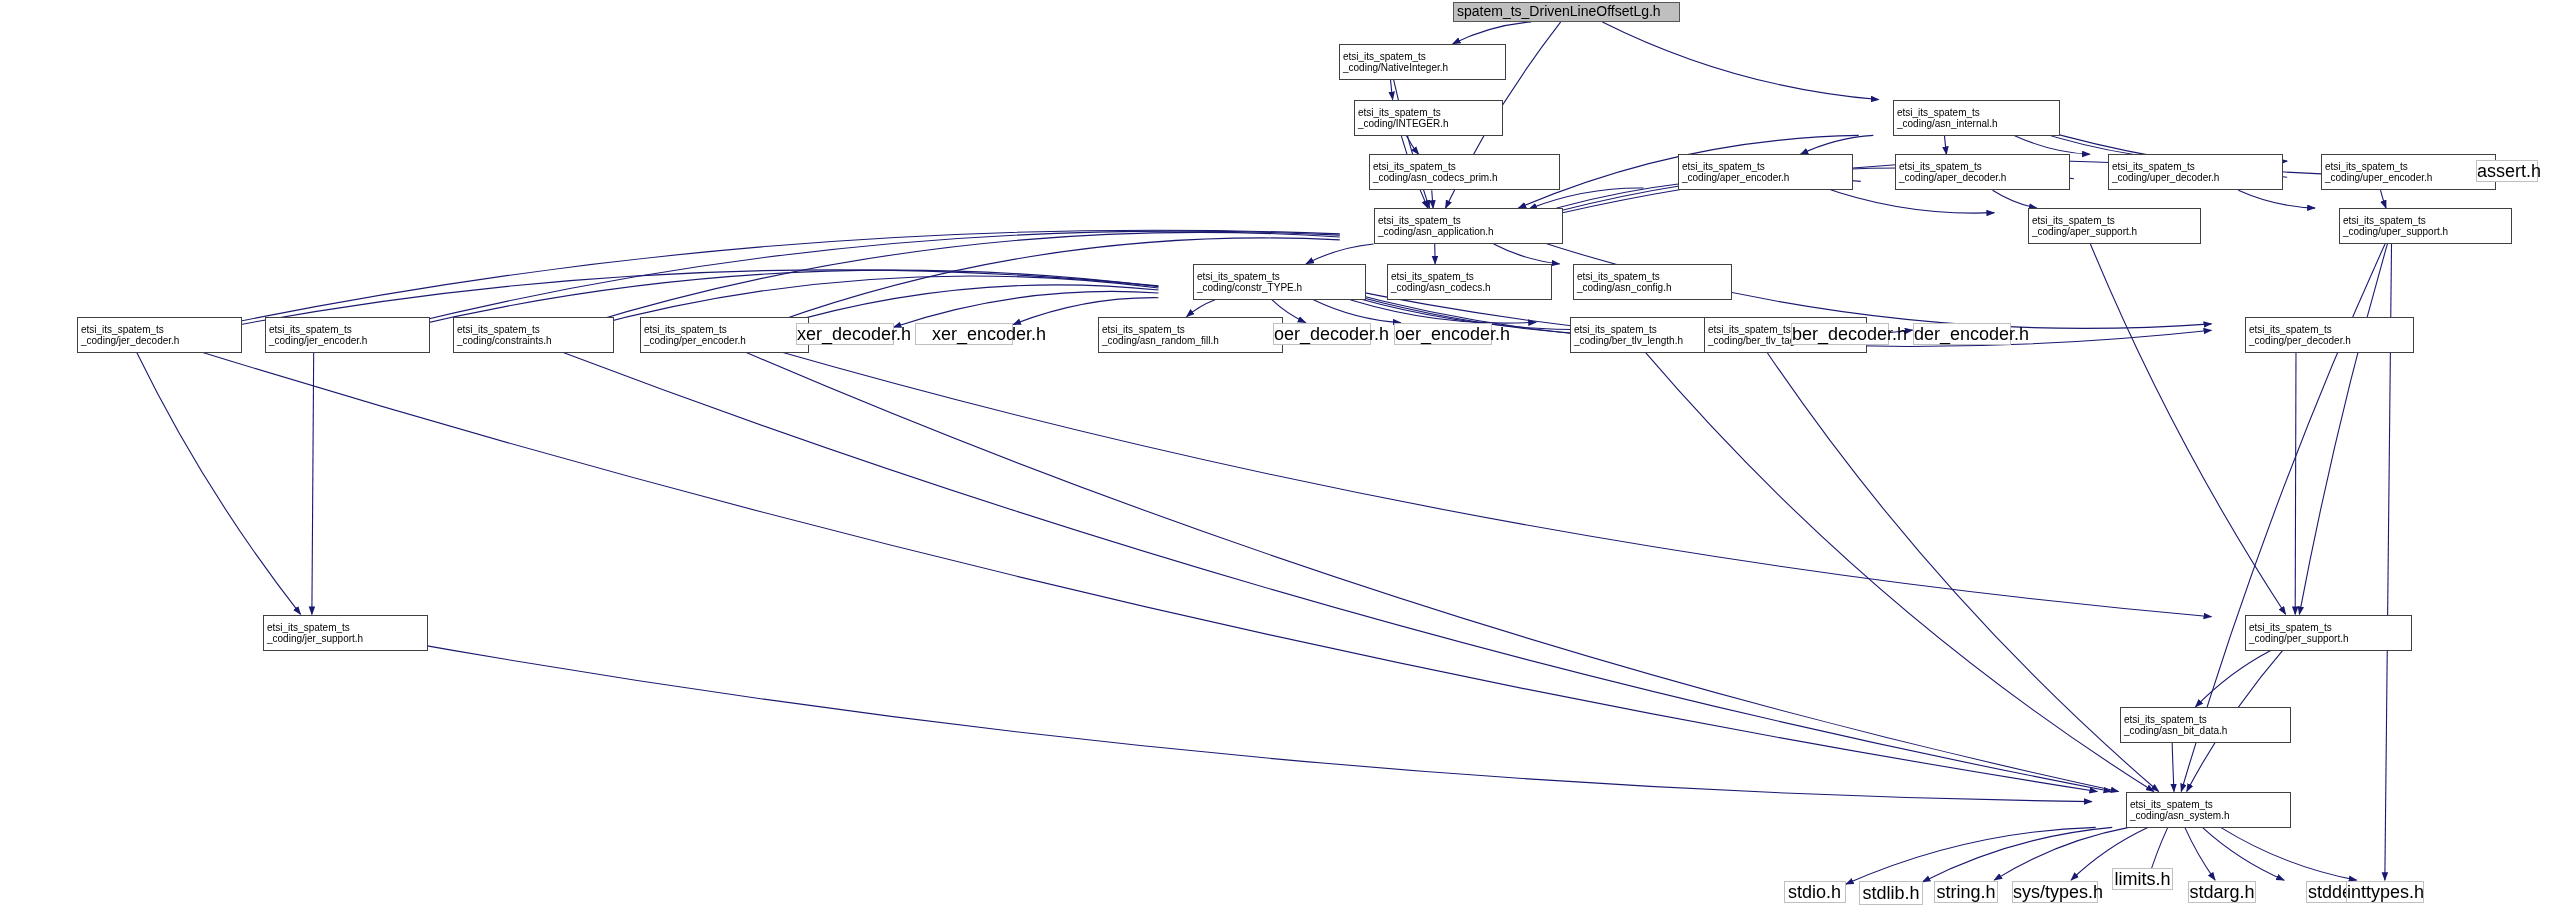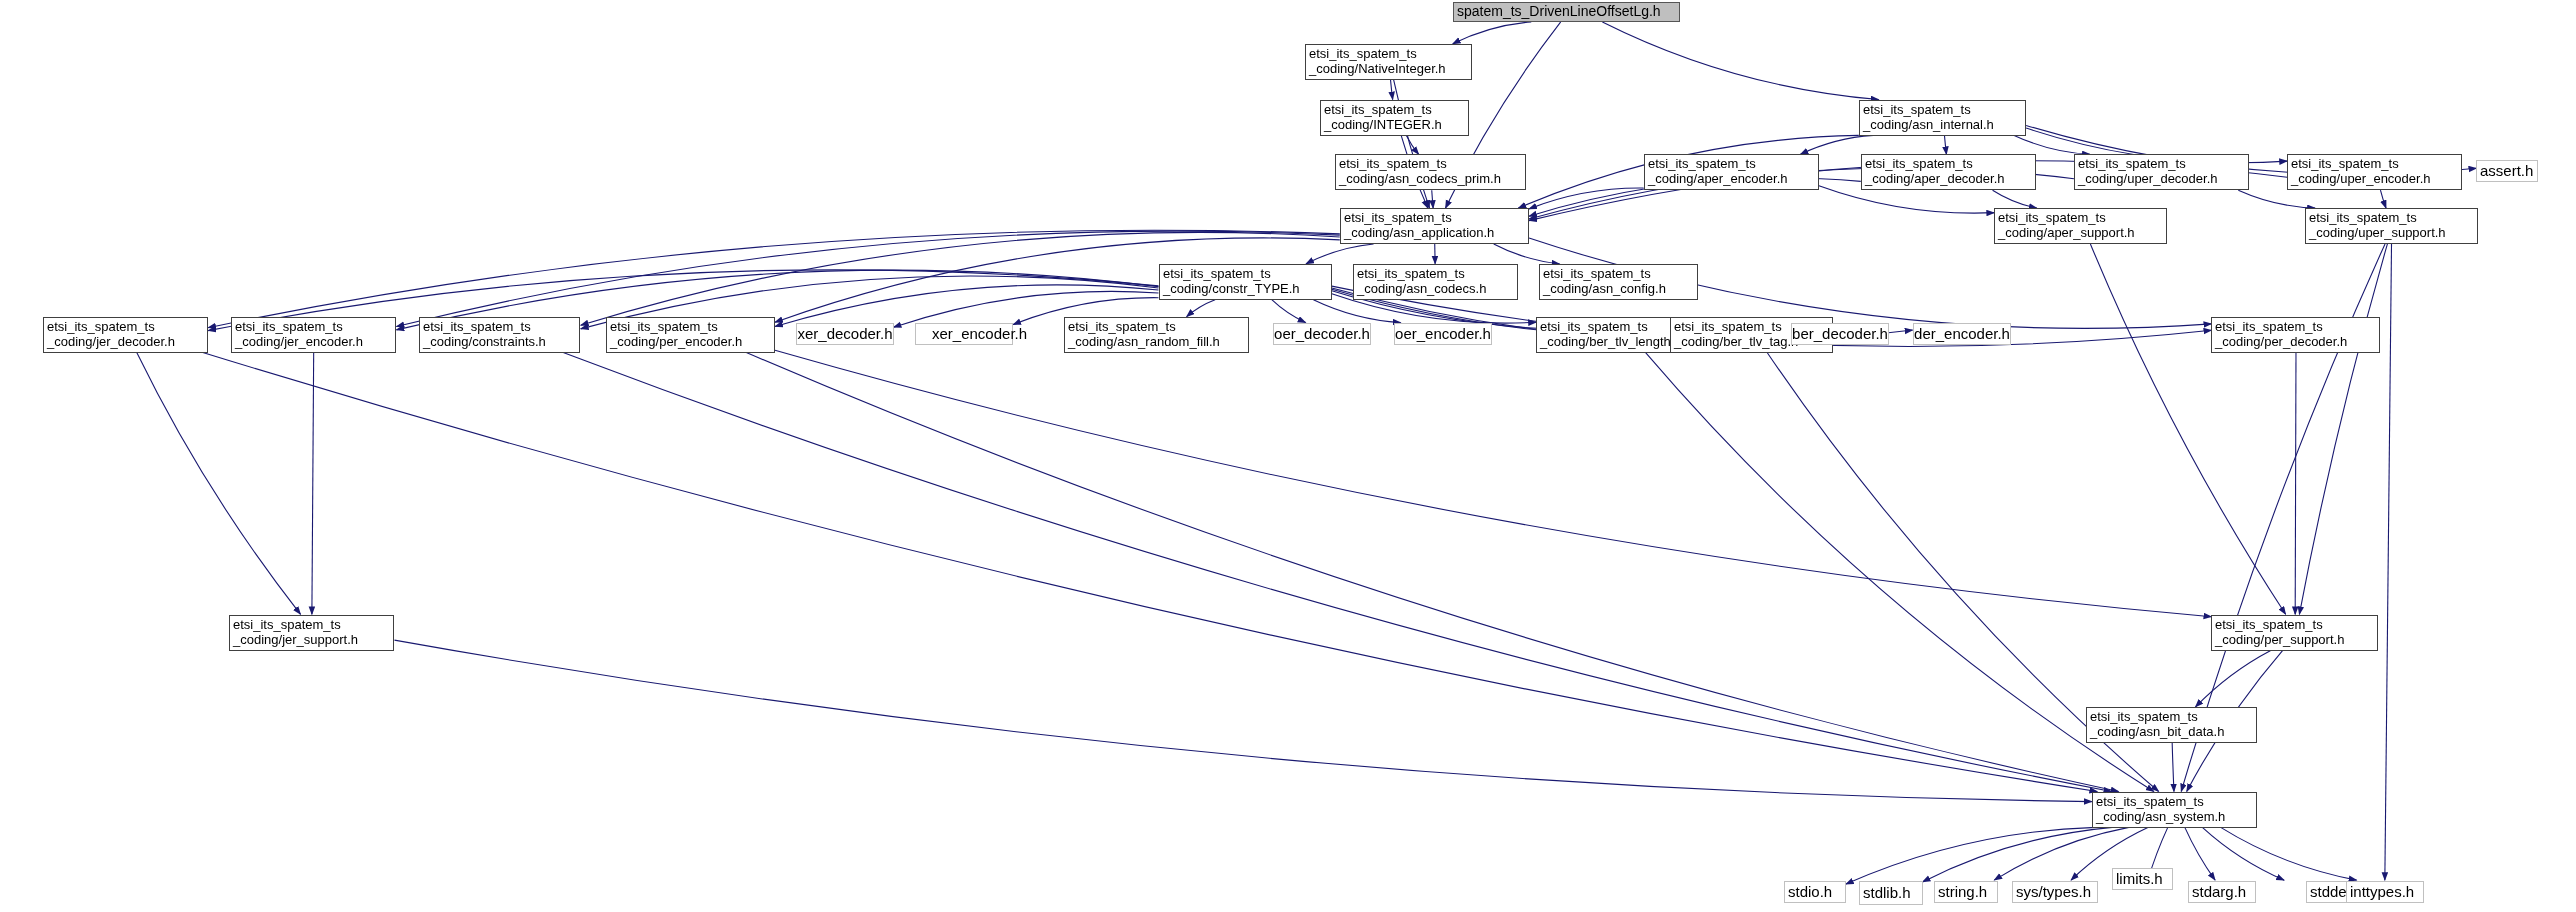--- a/index.html
+++ b/index.html
@@ -3,23 +3,23 @@
 <meta charset="utf-8">
 <style>
   html,body{margin:0;padding:0;background:#ffffff;}
   body{font-family:"Liberation Sans","DejaVu Sans",sans-serif;}
   #graph{position:relative;width:2576px;height:912px;background:#ffffff;overflow:hidden;}
   svg.edges{position:absolute;left:0;top:0;width:2576px;height:912px;pointer-events:none;}
   .node{position:absolute;box-sizing:border-box;display:flex;align-items:center;justify-content:center;
         text-align:left;line-height:1.12;white-space:pre-line;color:#000000;}
   .node .lbl{display:block;width:100%;padding:0 3px;}
   
-  .node.sys{border:1px solid #c0c0c0;background:#ffffff;font-size:15px;}
+  .node.sys{border:1px solid #c0c0c0;background:#ffffff;font-size:18px;}
   
-  .node.hdr{border:1px solid #404040;background:#ffffff;font-size:13px;}
+  .node.hdr{border:1px solid #404040;background:#ffffff;font-size:10px;margin-left:34px;}
   
   .node.root{border:1px solid #555555;background:#bfbfbf;font-size:14px;}
 </style>
 </head>
 <body>
 
 <div id="graph">
   <svg class="edges" viewBox="0 0 2586 916" preserveAspectRatio="none">
     <defs>
       <marker id="arrow" markerWidth="9" markerHeight="9" refX="7.2" refY="3" orient="auto" markerUnits="strokeWidth">

